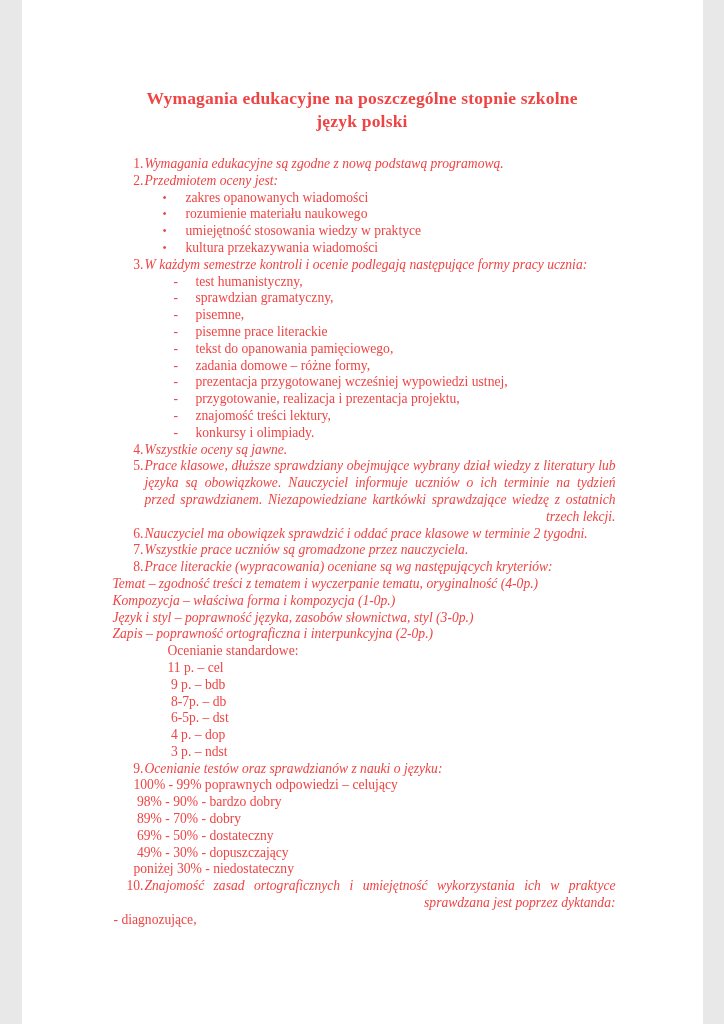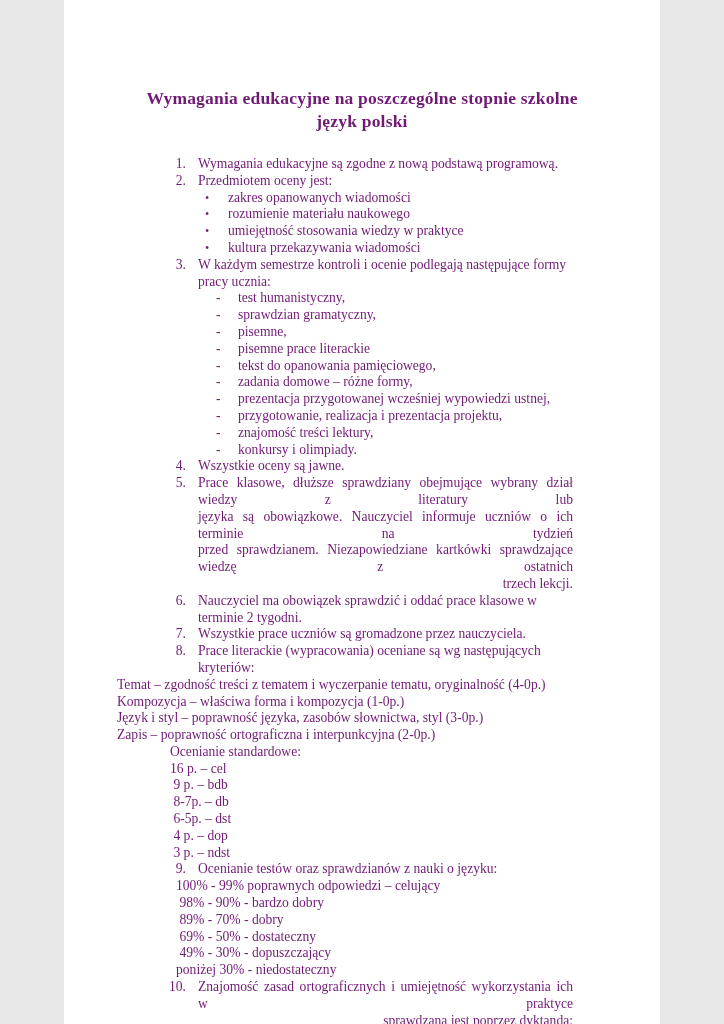--- a/index.html
+++ b/index.html
@@ -2,25 +2,25 @@
 <html lang="pl"><head>
 <meta charset="utf-8">
 <style>
   html, body {
     margin: 0;
     padding: 0;
     background: #e8e8e8;
   }
   .page {
     position: relative;
-    width: 596px;
+    width: 681px;
     height: 1024px;
     margin: 0 auto;
     background: #ffffff;
-    color: #701a75;
+    color: #ef4444;
     font-family: "Liberation Serif", "DejaVu Serif", serif;
     overflow: hidden;
   }
   .doc-title {
     margin: 0;
     padding-top: 87px;
     text-align: center;
     font-size: 17.5px;
     line-height: 22.5px;
     font-weight: bold;
@@ -39,42 +39,43 @@
     padding-left: 95px;
     padding-right: 87px;
   }
   .num-marker {
     flex: 0 0 27px;
     text-align: right;
     white-space: pre;
   }
   .num-text {
     flex: 1;
-    margin-left: 12px;
+    margin-left: 1px;
+    font-style: italic;
   }
   .num-text .jline { text-align: justify; text-align-last: justify; }
   .num-text .jlast { text-align: right; }
 
   
   .line-bullet {
     display: flex;
     padding-left: 141px;
   }
   .bullet-marker { flex: 0 0 23px; font-size: 12px; }
   
   .line-dash {
     display: flex;
     padding-left: 152px;
   }
   .dash-marker { flex: 0 0 22px; }
 
   
-  .line-sub { padding-left: 53px; padding-right: 60px; }
-  
-  .line-plain { padding-left: 106px; white-space: pre; }
+  .line-sub { padding-left: 91px; padding-right: 60px; font-style: italic; }
+  
+  .line-plain { padding-left: 106px; white-space: pre; margin-left: 40px; }
   
   .line-sub2 { padding-left: 112px; white-space: pre; }
   
   .line-sub10 { padding-left: 92px; }
 </style>
 </head>
 <body>
 
 <div class="page">
   <h1 class="doc-title">
@@ -173,21 +174,21 @@
       </div>
       <div class="line line-numbered">
         <span class="num-marker">8.</span>
         <div class="num-text">Prace literackie (wypracowania) oceniane są wg następujących kryteriów:</div>
       </div>
       <div class="line line-sub">Temat – zgodność treści z tematem i wyczerpanie tematu, oryginalność (4-0p.)</div>
       <div class="line line-sub">Kompozycja – właściwa forma i kompozycja (1-0p.)</div>
       <div class="line line-sub">Język i styl – poprawność języka, zasobów słownictwa, styl (3-0p.)</div>
       <div class="line line-sub">Zapis – poprawność ortograficzna i interpunkcyjna (2-0p.)</div>
       <div class="line line-plain">Ocenianie standardowe:</div>
-      <div class="line line-plain">16 p. – cel</div>
+      <div class="line line-plain">11 p. – cel</div>
       <div class="line line-plain"> 9 p. – bdb</div>
       <div class="line line-plain"> 8-7p. – db</div>
       <div class="line line-plain"> 6-5p. – dst</div>
       <div class="line line-plain"> 4 p. – dop</div>
       <div class="line line-plain"> 3 p. – ndst</div>
       <div class="line line-numbered">
         <span class="num-marker">9.</span>
         <div class="num-text">Ocenianie testów oraz sprawdzianów z nauki o języku:</div>
       </div>
       <div class="line line-sub2">100% - 99% poprawnych odpowiedzi – celujący</div>

